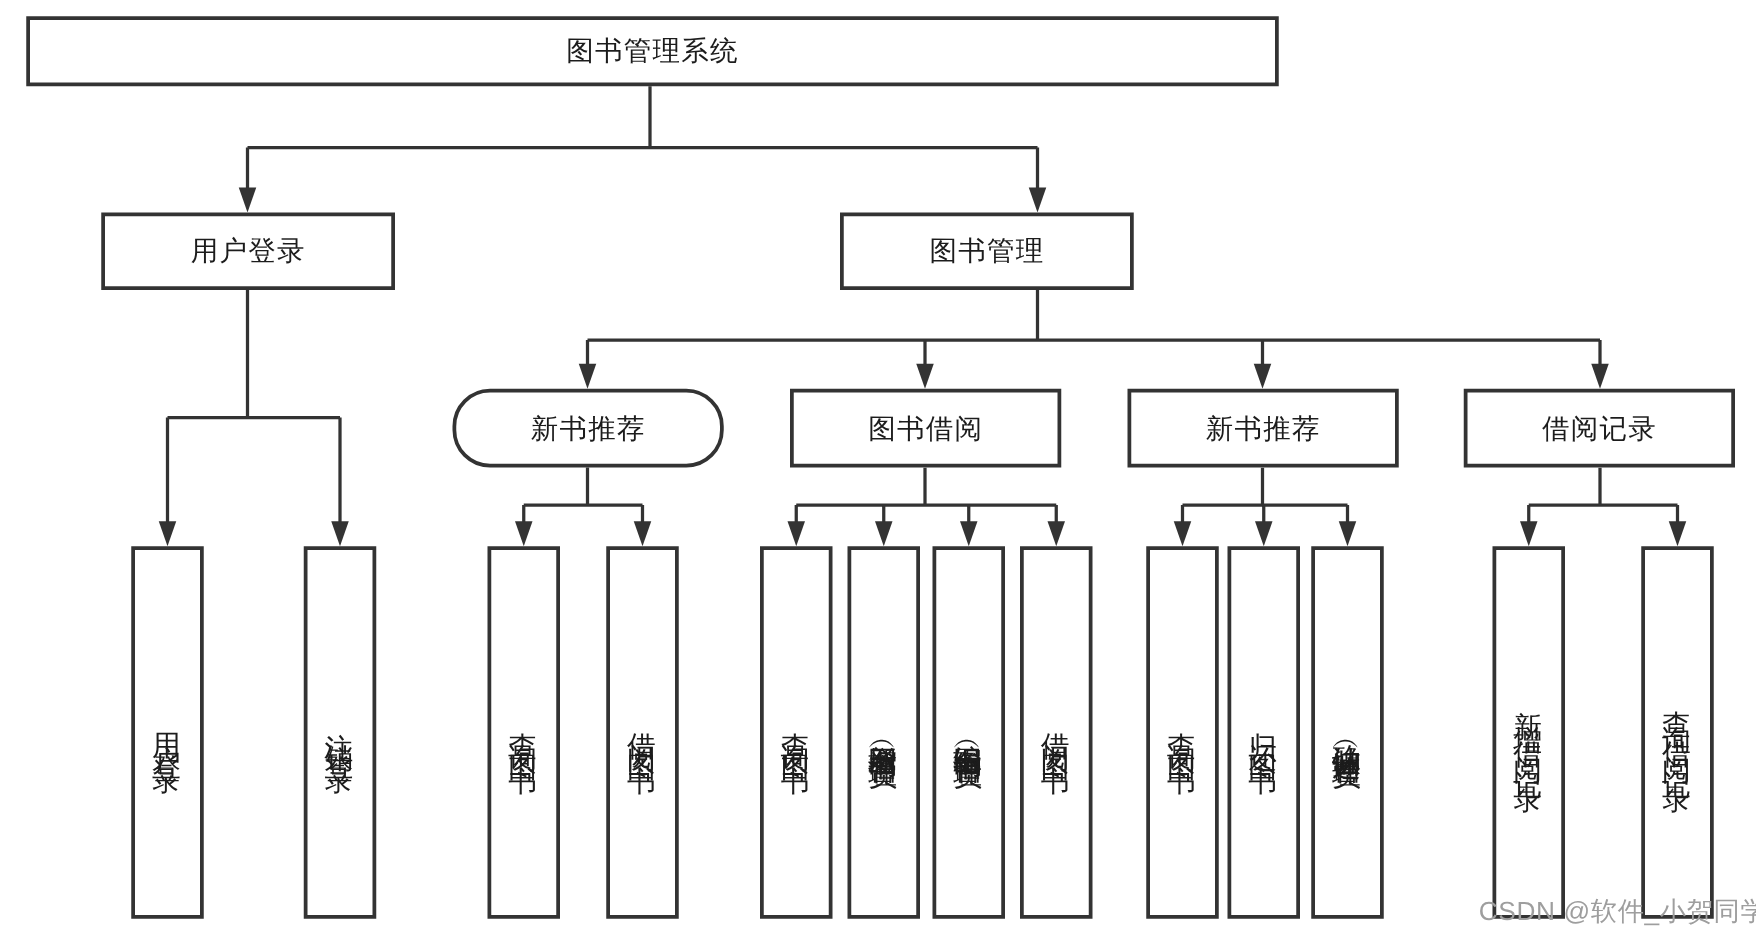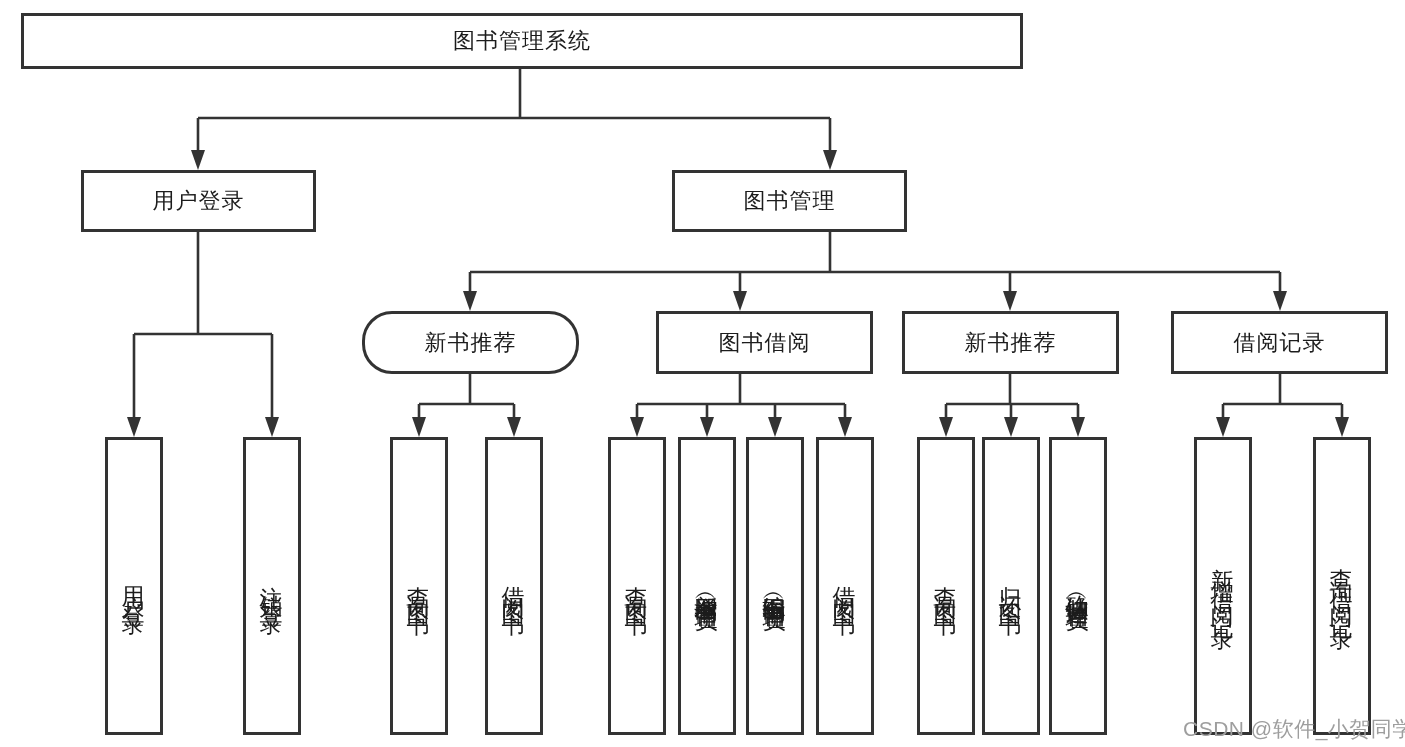--- a/index.html
+++ b/index.html
@@ -46,21 +46,21 @@
     justify-content: center;
     font-size: 22px;
     letter-spacing: 1px;
   }
   .root-box   { left: 21px;  top: 13px;  width: 1002px; height: 56px; }
   .branch-box { top: 170px; width: 235px; height: 62px; }
   .b-user     { left: 81px; }
   .b-book     { left: 672px; }
   .module-box { top: 311px; width: 217px; height: 63px; }
   .m-nbr      { left: 362px; border-radius: 30px; }
-  .m-bb       { left: 656px; text-align: right; }
+  .m-bb       { left: 632px; text-align: right; }
   .m-cb       { left: 902px; }
   .m-br       { left: 1171px; }
   .vbox {
     top: 437px;
     width: 58px;
     height: 298px;
     writing-mode: vertical-rl;
     text-orientation: mixed;
     font-size: 23px;
   }

